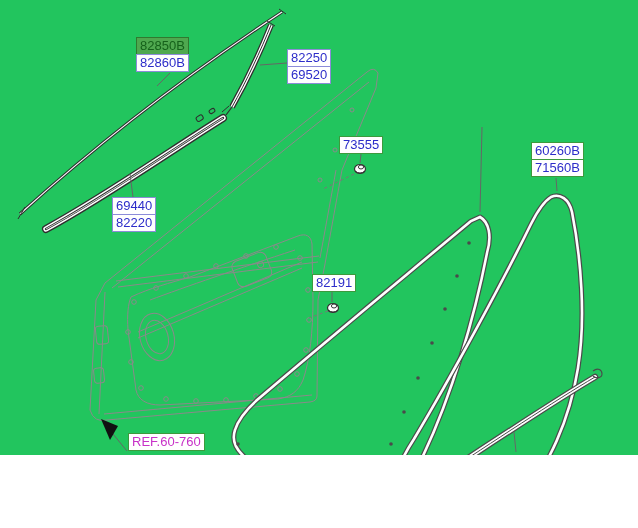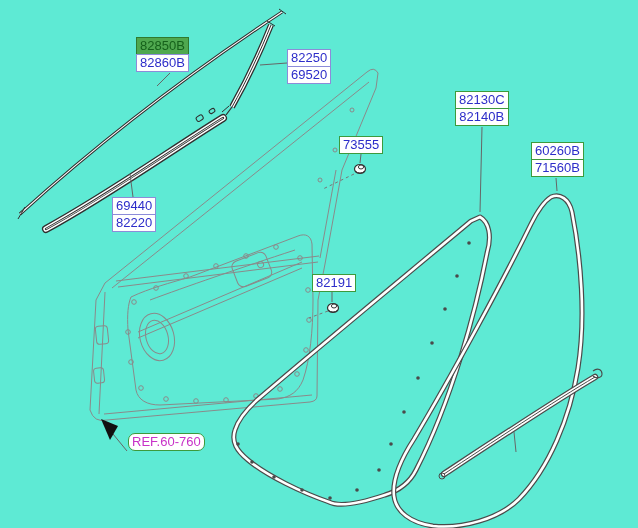--- a/index.html
+++ b/index.html
@@ -1,30 +1,30 @@
 <!DOCTYPE html>
 <html style="--label-text: #2d2dc9; --blue-border: #8c8cd9; --green-border: #3c9a3c; --highlight-bg: #4fa84f; --highlight-text: #15611a; --highlight-border: #2f7a2f; --ref-text: #c832c8; --art-dark: #2e2e2e; --art-mid: #4a4a4a; --art-light: #8a8a8a;"><head>
 <meta charset="utf-8">
 <style>
   :root{
     --label-text:#2d2dc9; --blue-border:#8c8cd9; --green-border:#3c9a3c;
     --highlight-bg:#4fa84f; --highlight-text:#15611a; --highlight-border:#2f7a2f;
     --ref-text:#c832c8; --art-dark:#2e2e2e; --art-mid:#4a4a4a; --art-light:#8a8a8a;
   }
   html,body{margin:0;padding:0;background:#fff;}
-  #stage{position:relative;width:638px;height:528px;background:#5eead4;overflow:hidden;
+  #stage{position:relative;width:638px;height:455px;background:#22c55e;overflow:hidden;
          font-family:"Liberation Sans",sans-serif;}
   #art{position:absolute;left:0;top:0;}
   .plabel{position:absolute;text-align:center;font:13px/16px "Liberation Sans",sans-serif;
           white-space:nowrap;cursor:pointer;}
   .row{padding:0 3px;border:1px solid var(--blue-border);color:var(--label-text);background:#fff;}
   .row + .row{margin-top:-1px;}
   .row.green{border-color:var(--green-border);}
   .row.hl{background:var(--highlight-bg);color:var(--highlight-text);border-color:var(--highlight-border);}
-  .row.ref{color:var(--ref-text);border-color:var(--green-border);border-radius:7px;}
+  .row.ref{color:var(--ref-text);border-color:var(--green-border);}
   
   .ln{fill:none;stroke:var(--art-light);stroke-width:1;}
   .lnd{fill:none;stroke:var(--art-dark);}
   .lnm{fill:none;stroke:var(--art-mid);}
   .core{fill:none;stroke:#fff;}
   .leader{fill:none;stroke:#666;stroke-width:1;}
   .dash{fill:none;stroke:#777;stroke-width:1;stroke-dasharray:3 3;}
 </style>
 </head>
 <body>
@@ -182,24 +182,20 @@
 
   <div class="plabel" style="left:112px;top:197px">
     <div class="row">69440</div>
     <div class="row">82220</div>
   </div>
 
   <div class="plabel" style="left:339px;top:136px">
     <div class="row green">73555</div>
   </div>
 
-  <div class="plabel" style="left:455px;top:91px">
-    <div class="row green">82130C</div>
-    <div class="row green">82140B</div>
-  </div>
 
   <div class="plabel" style="left:531px;top:142px">
     <div class="row green">60260B</div>
     <div class="row green">71560B</div>
   </div>
 
   <div class="plabel" style="left:312px;top:274px">
     <div class="row green">82191</div>
   </div>
 

